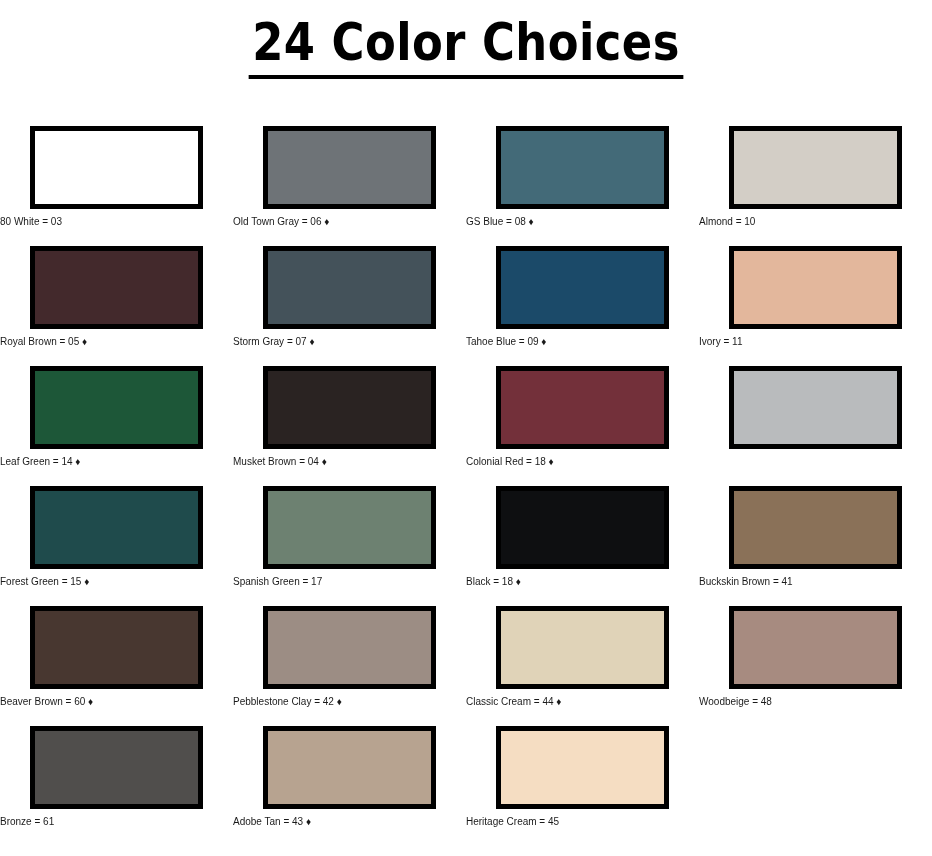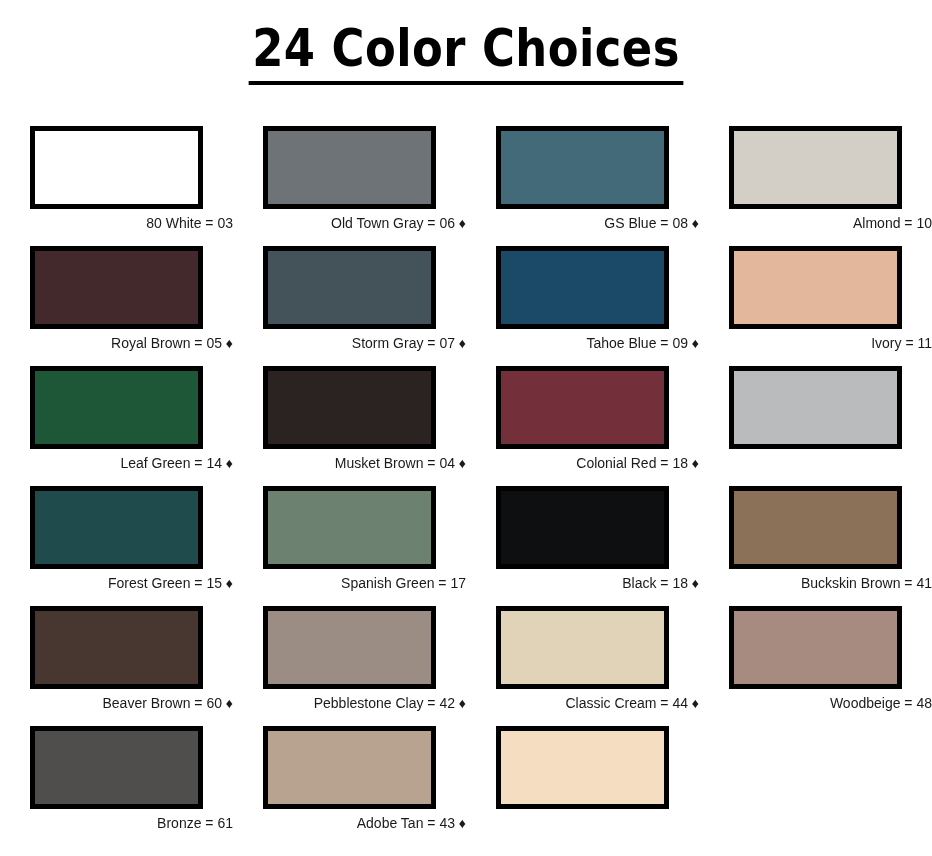--- a/index.html
+++ b/index.html
@@ -15,21 +15,21 @@
   }
   .page {
     position: relative;
     width: 932px;
     height: 856px;
     background: #ffffff;
   }
   .title-wrap {
     width: 932px;
     text-align: center;
-    padding-top: 22px;
+    padding-top: 16px;
     box-sizing: border-box;
   }
   .title {
     display: inline-block;
     font-family: "DejaVu Sans", sans-serif;
     font-size: 51px;
     font-weight: bold;
     letter-spacing: 0.5px;
     color: #000000;
     line-height: 1.05;
@@ -62,23 +62,23 @@
     box-sizing: border-box;
     background-clip: padding-box;
   }
   .swatch-fill {
     width: 100%;
     height: 100%;
   }
   .swatch-label {
     display: block;
     width: 100%;
-    text-align: right;
+    text-align: left;
     font-family: "Liberation Sans", sans-serif;
-    font-size: 14px;
+    font-size: 10px;
     color: #1a1a1a;
     margin-top: 7px;
     line-height: 1.1;
     white-space: nowrap;
   }
 </style>
 </head>
 <body>
 
 <div class="page">
@@ -216,16 +216,17 @@
       <div class="cell">
         <div class="swatch-box" style="border-color: rgb(0, 0, 0);">
           <div class="swatch-fill" style="background: rgb(183, 163, 144);"></div>
         </div>
         <span class="swatch-label">Adobe Tan = 43 ♦</span>
       </div>
       <div class="cell">
         <div class="swatch-box" style="border-color: rgb(0, 0, 0);">
           <div class="swatch-fill" style="background: rgb(245, 221, 194);"></div>
         </div>
+        <span class="swatch-label">Heritage Cream = 45</span>
       </div>
     </div>
 
 </div>
 
 </body></html>

